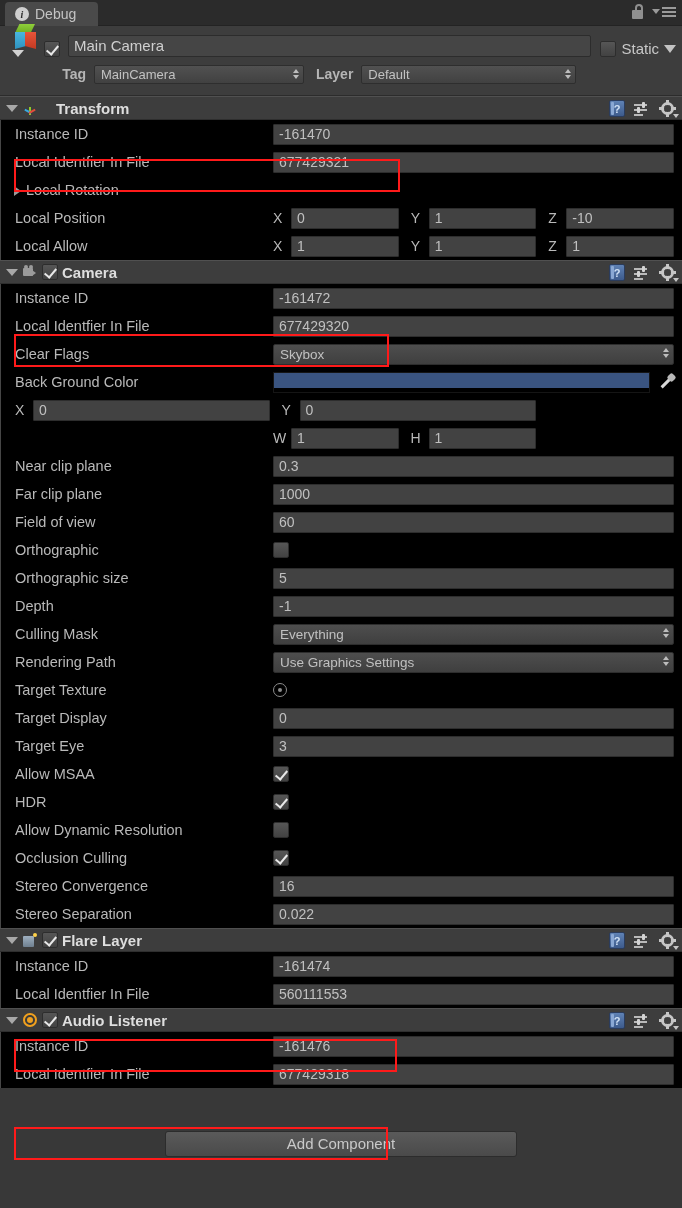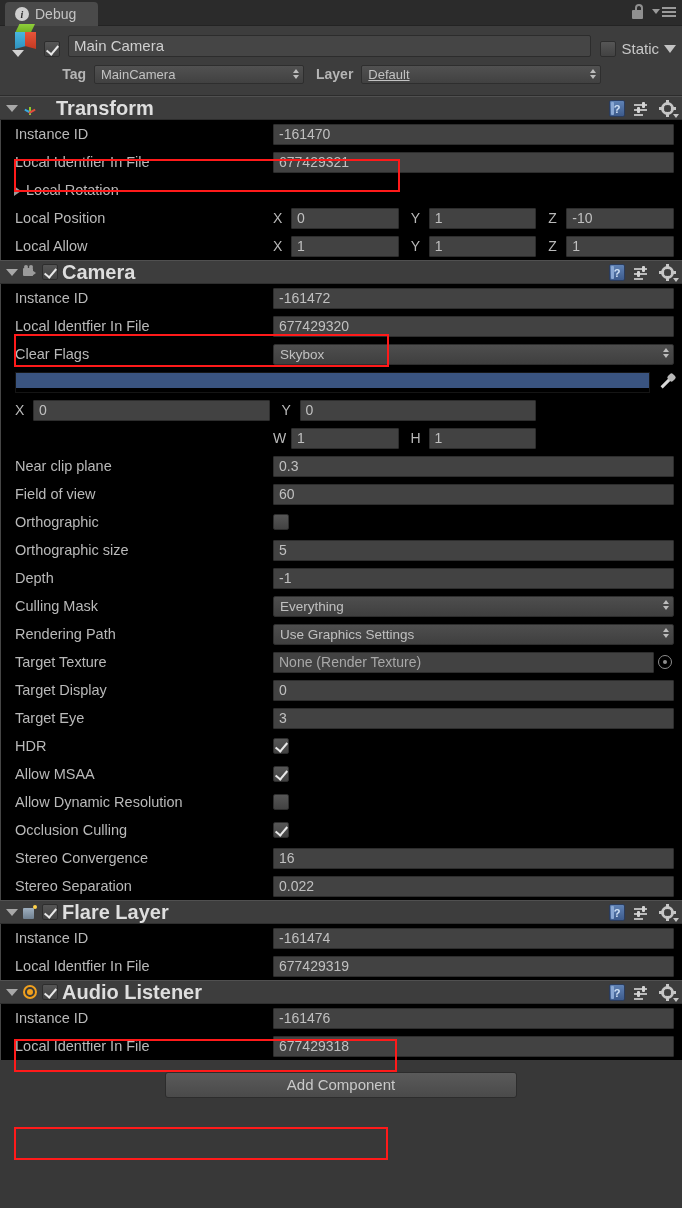--- a/index.html
+++ b/index.html
@@ -129,21 +129,21 @@
     background: #3d3d3d;
     border-top: 1px solid #505050;
     border-bottom: 1px solid #2e2e2e;
     padding-left: 6px; position: relative;
   }
   .foldout {
     width: 0; height: 0; border-left: 6px solid transparent;
     border-right: 6px solid transparent; border-top: 7px solid #a8a8a8;
     margin-right: 4px; flex: 0 0 12px;
   }
-  .comp-title { color: #dedede; font-size: 20px; font-weight: bold; margin-left: 4px; }
+  .comp-title { color: #dedede; font-size: 15px; font-weight: bold; margin-left: 4px; }
   .comp-title.spaced { margin-left: 18px; }
   .comp-icons { position: absolute; right: 6px; top: 3px; display: flex; align-items: center; gap: 9px; }
   .ico-help {
     width: 16px; height: 17px; border-radius: 2px;
     background: linear-gradient(#5f82b5, #3d5b8c);
     border: 1px solid #2b3c5c;
     color: #cfe0f5; font-size: 11px; font-weight: bold;
     display: flex; align-items: center; justify-content: center;
     position: relative;
   }
@@ -309,21 +309,21 @@
   .row.foldrow .lbl { padding-left: 11px; }
 
   
   .addcomp-area {
     padding-top: 12px; text-align: center; background: #383838;
   }
   .addcomp {
     display: inline-block; width: 352px; height: 26px;
     background-image: linear-gradient(#5a5a5a, #4a4a4a);
     border: 1px solid #2c2c2c; border-radius: 3px;
-    color: #c9c9c9; font-size: 15px; line-height: 24px; text-align: center;
+    color: #c9c9c9; font-size: 15px; line-height: 24px; text-align: center; margin-top: 31px;
   }
 
   
   .redbox {
     position: absolute; border: 2px solid #ff1a1a; pointer-events: none; z-index: 50;
   }
 </style>
 </head>
 <body>
 
@@ -369,21 +369,21 @@
   <div class="go-row2">
     <span class="small-label" style="width:88px;text-align:right;padding-right:8px;">Tag</span>
     <span class="popup" style="width:210px;">
       <span>MainCamera</span>
       <span class="arrows">
           <i class="up"></i>
           <i class="dn"></i>
         </span>
     </span>
     <span class="small-label" style="padding:0 8px 0 12px;">Layer</span>
-    <span class="popup" style="width:240px;text-decoration:underline;">
+    <span class="popup" style="width:215px;">
       <span>Default</span>
       <span class="arrows">
           <i class="up"></i>
           <i class="dn"></i>
         </span>
     </span>
   </div>
 </div>
 
 <div id="components-root">
@@ -487,20 +487,21 @@
         <span class="field fill">677429320</span>
       </div>
       <div class="row">
         <span class="lbl">Clear Flags</span>
         <span class="dropdown">Skybox<span class="arrows" style="position: absolute; right: 4px; top: 3px;">
             <i class="up" style="display: block; width: 0px; height: 0px; border-left: 3.5px solid transparent; border-right: 3.5px solid transparent; border-bottom: 4px solid rgb(189, 189, 189); margin-bottom: 2px;"></i>
             <i class="dn" style="display: block; width: 0px; height: 0px; border-left: 3.5px solid transparent; border-right: 3.5px solid transparent; border-top: 4px solid rgb(189, 189, 189);"></i>
           </span></span>
       </div>
       <div class="row">
+        <span class="lbl">Back Ground Color</span>
         <span class="color-field">
           <span class="color-swatch" style="background: rgb(58, 84, 128);"></span>
           <span class="color-alpha"></span>
         </span>
         <span class="eyedrop">
           <span class="stem"></span>
           <span class="bulb"></span>
         </span>
       </div>
       <div class="row">
@@ -518,20 +519,24 @@
           <span class="field">1</span>
           <span class="ax-l">H</span>
           <span class="field">1</span>
         </span>
       </div>
       <div class="row">
         <span class="lbl">Near clip plane</span>
         <span class="field fill">0.3</span>
       </div>
       <div class="row">
+        <span class="lbl">Far clip plane</span>
+        <span class="field fill">1000</span>
+      </div>
+      <div class="row">
         <span class="lbl">Field of view</span>
         <span class="field fill">60</span>
       </div>
       <div class="row">
         <span class="lbl">Orthographic</span>
         <span class="cb-small"></span>
       </div>
       <div class="row">
         <span class="lbl">Orthographic size</span>
         <span class="field fill">5</span>
@@ -549,37 +554,36 @@
       </div>
       <div class="row">
         <span class="lbl">Rendering Path</span>
         <span class="dropdown">Use Graphics Settings<span class="arrows" style="position: absolute; right: 4px; top: 3px;">
             <i class="up" style="display: block; width: 0px; height: 0px; border-left: 3.5px solid transparent; border-right: 3.5px solid transparent; border-bottom: 4px solid rgb(189, 189, 189); margin-bottom: 2px;"></i>
             <i class="dn" style="display: block; width: 0px; height: 0px; border-left: 3.5px solid transparent; border-right: 3.5px solid transparent; border-top: 4px solid rgb(189, 189, 189);"></i>
           </span></span>
       </div>
       <div class="row">
         <span class="lbl">Target Texture</span>
-        <span class="objfield">None (Render Texture)</span>
         <span class="obj-sel"></span>
       </div>
       <div class="row">
         <span class="lbl">Target Display</span>
         <span class="field fill">0</span>
       </div>
       <div class="row">
         <span class="lbl">Target Eye</span>
         <span class="field fill">3</span>
       </div>
       <div class="row">
+        <span class="lbl">Allow MSAA</span>
+        <span class="cb-small checked"></span>
+      </div>
+      <div class="row">
         <span class="lbl">HDR</span>
-        <span class="cb-small checked"></span>
-      </div>
-      <div class="row">
-        <span class="lbl">Allow MSAA</span>
         <span class="cb-small checked"></span>
       </div>
       <div class="row">
         <span class="lbl">Allow Dynamic Resolution</span>
         <span class="cb-small"></span>
       </div>
       <div class="row">
         <span class="lbl">Occlusion Culling</span>
         <span class="cb-small checked"></span>
       </div>
@@ -618,21 +622,21 @@
         </span>
       </span>
     </div>
     <div class="comp-body">
       <div class="row">
         <span class="lbl">Instance ID</span>
         <span class="field fill">-161474</span>
       </div>
       <div class="row">
         <span class="lbl">Local Identfier In File</span>
-        <span class="field fill">677429319</span>
+        <span class="field fill">560111553</span>
       </div>
     </div>
     <div class="comp-header">
       <span class="foldout"></span>
       <span class="ci ci-audio">
         <span class="ring"></span>
         <span class="core"></span>
       </span>
       <span class="cb checked" style="margin-left: 4px;"></span>
       <span class="comp-title">Audio Listener</span>

